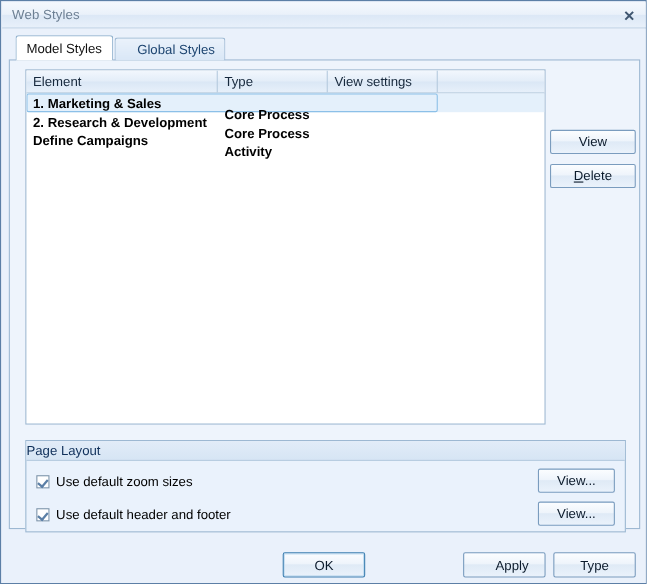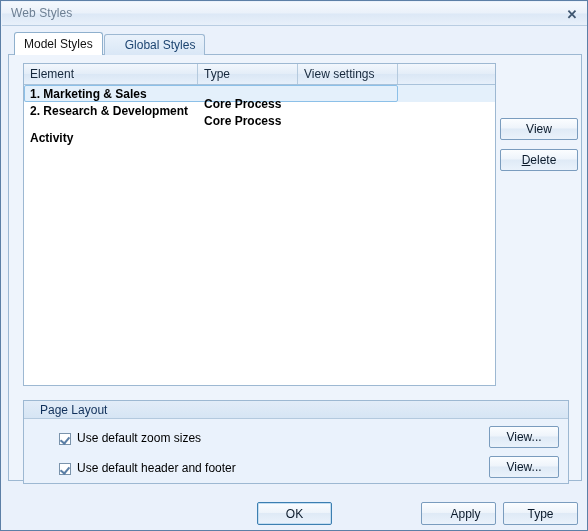--- a/index.html
+++ b/index.html
@@ -236,32 +236,31 @@
     border: 1px solid #9db8d2;
     background: #eaf2fc;
   }
   .group-title {
     height: 18px;
     box-sizing: border-box;
     background: linear-gradient(to bottom, #e2ecf8 0%, #d6e5f4 100%);
     border-bottom: 1px solid #b3c9de;
     display: flex;
     align-items: center;
-    padding-left: 16px;
+    padding-left: 0;
     font-size: 12px;
     color: #10305a;
     white-space: nowrap;
   }
   .cb-row {
     position: absolute;
     left: 9px;
     display: flex;
-    align-items: flex-end;
+    align-items: center;
     cursor: pointer;
-    margin-left: 26px;
   }
   #cb-row-zoom   { top: 30px; }
   #cb-row-header { top: 60px; }
   .checkbox {
     width: 12px;
     height: 12px;
     box-sizing: border-box;
     background: #ffffff;
     border: 1px solid #7a93ab;
     margin-right: 6px;
@@ -352,20 +351,21 @@
         </div>
 
         <div class="grid-row">
           <div class="gc c0">2. Research &amp; Development</div>
           <div class="gc c1">Core Process</div>
           <div class="gc c2"></div>
           <div class="gc c3"></div>
         </div>
 
         <div class="grid-row">
+          <div class="gc c0">Define Campaigns</div>
           <div class="gc c1">Activity</div>
           <div class="gc c2"></div>
           <div class="gc c3"></div>
         </div>
       </div>
 
       <div class="btn side-btn" id="view-btn">
         <span>View</span>
       </div>
       <div class="btn side-btn" id="delete-btn">

